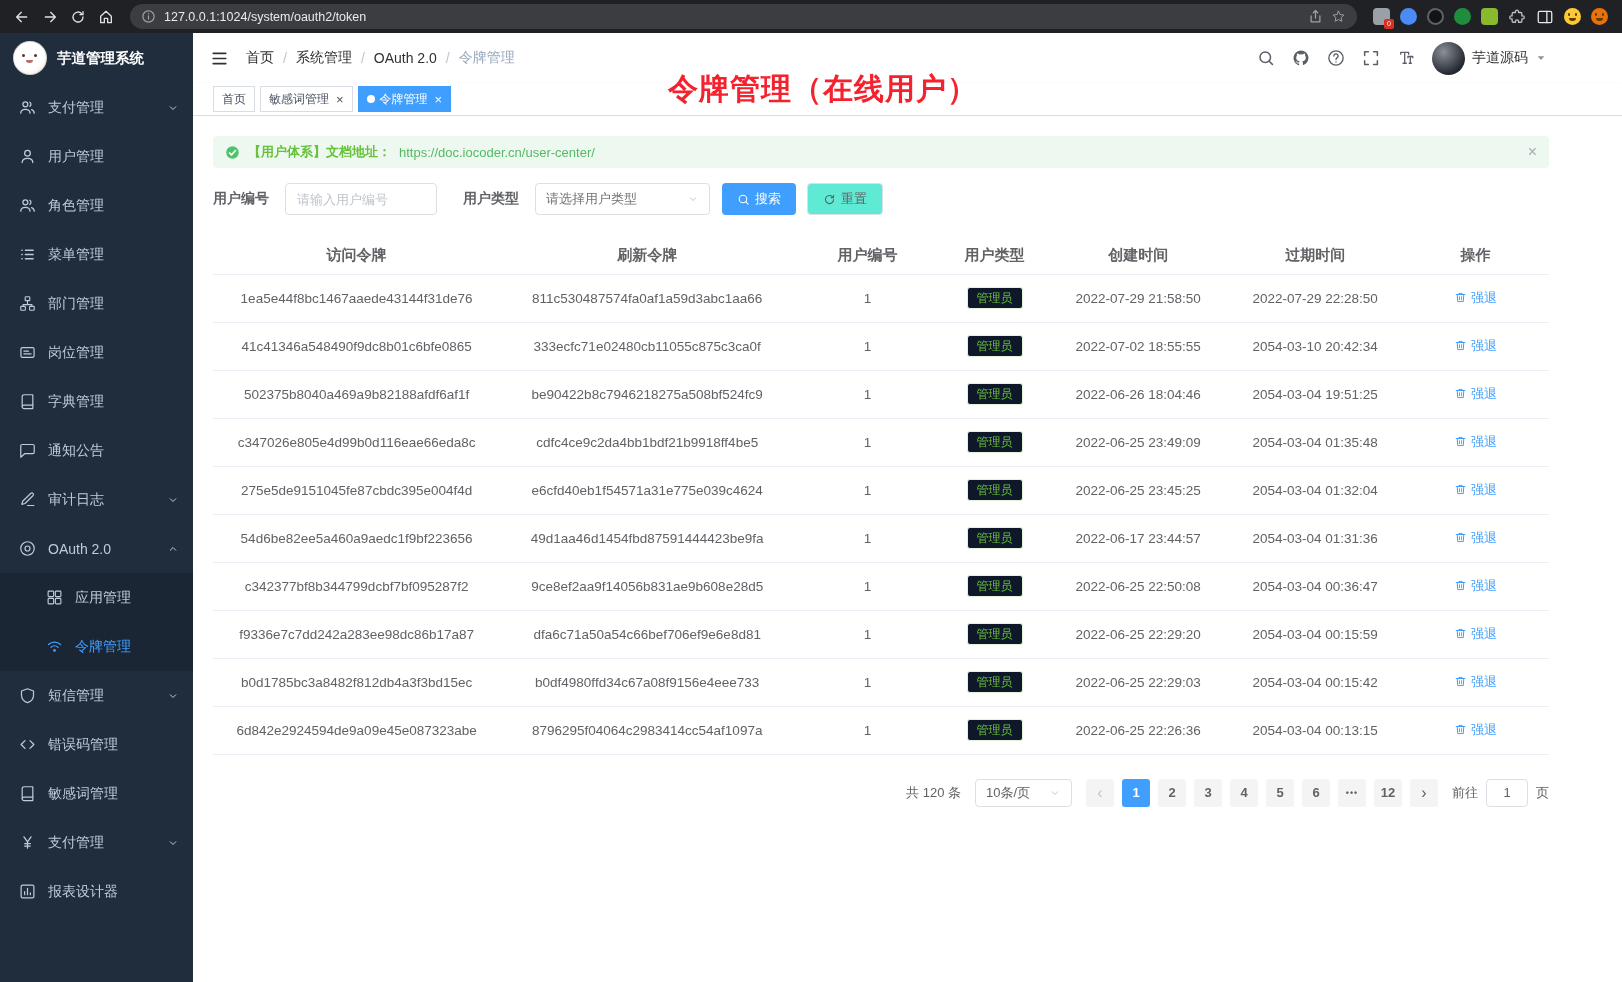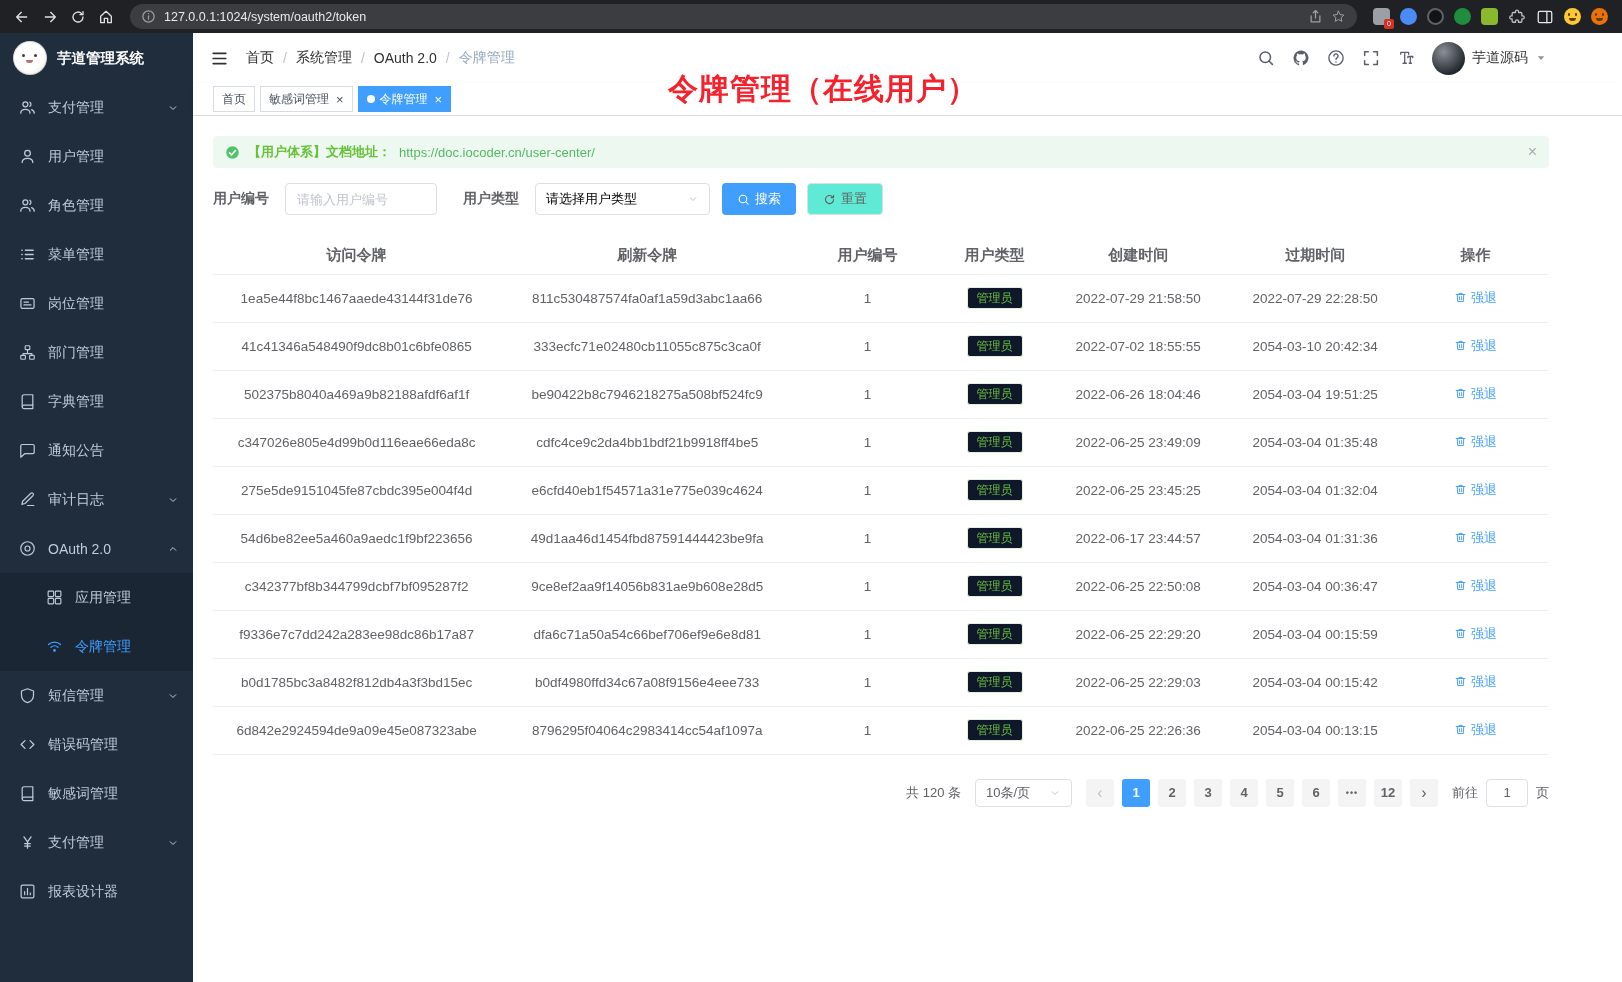--- a/index.html
+++ b/index.html
@@ -73,21 +73,21 @@
   .alert-icon { width:15px; height:15px; color:#4fc26a; flex-shrink:0; }
   .alert-text { color:#67c23a; font-weight:700; }
   .alert-link { color:#55b865; text-decoration:none; cursor:pointer; }
   .alert-close { margin-left:auto; color:#a8abb2; font-size:16px; cursor:pointer; line-height:1; }
 
   .filters { display:flex; align-items:center; margin-top:15px; font-size:14px; }
   .filters label { font-weight:700; color:#606266; margin-right:16px; white-space:nowrap; }
   .el-input { width:152px; height:32px; border:1px solid #dcdfe6; border-radius:4px; padding:0 11px; font-size:13px; color:#606266; outline:none; margin-right:26px; font-family:inherit; background:#fff; }
   .el-input::placeholder { color:#bfc4cc; }
   .el-select { width:175px; height:32px; border:1px solid #dcdfe6; border-radius:4px; display:flex; align-items:center; padding:0 10px; margin-right:12px; cursor:pointer; background:#fff; }
-  .el-select .sel-text { color:#000000; font-size:13px; flex:1; white-space:nowrap; }
+  .el-select .sel-text { color:#737373; font-size:13px; flex:1; white-space:nowrap; }
   .sel-caret { width:12px; height:12px; color:#c0c4cc; flex-shrink:0; }
   .btn { height:32px; border:none; border-radius:4px; font-size:13px; display:inline-flex; align-items:center; gap:5px; padding:0 15px; cursor:pointer; font-family:inherit; }
   .btn .btn-icon { width:13px; height:13px; }
   .btn.primary { background:#409eff; color:#fff; margin-right:11px; }
   .btn.plain { background:#5eead4; border:1px solid #dcdfe6; color:#606266; }
 
   .table { width:100%; border-collapse:collapse; margin-top:22px; table-layout:fixed; }
   .table th { height:37px; font-size:15px; color:#606266; font-weight:700; border-bottom:1px solid #ebeef5; text-align:center; }
   .table td { height:48px; font-size:13.5px; color:#606266; text-align:center; border-bottom:1px solid #ebeef5; white-space:nowrap; overflow:hidden; }
   .tag { display:inline-block; padding:0 9px; height:22px; line-height:20px; font-size:12px; color:#67c23a; background:#0f172a; border:1px solid #e1f3d8; border-radius:3px; }
@@ -223,37 +223,37 @@
         <div class="menu-item">
           <span class="icon">
             <svg viewBox="0 0 24 24" fill="none" stroke="currentColor" stroke-width="1.9" stroke-linecap="round" stroke-linejoin="round">
               <path d="M9 6h11M9 12h11M9 18h11M4 6h.5M4 12h.5M4 18h.5"></path>
             </svg>
           </span>
           <span class="mi-label">菜单管理</span>
         </div>
         <div class="menu-item">
           <span class="icon">
-            <svg viewBox="0 0 24 24" fill="none" stroke="currentColor" stroke-width="1.7" stroke-linecap="round" stroke-linejoin="round">
-              <rect x="2.75" y="5" width="18.5" height="14" rx="2"></rect>
-              <path d="M7 10h6.5M7 14h10"></path>
-            </svg>
-          </span>
-          <span class="mi-label">岗位管理</span>
-        </div>
-        <div class="menu-item">
-          <span class="icon">
             <svg viewBox="0 0 24 24" fill="none" stroke="currentColor" stroke-width="1.6" stroke-linecap="round" stroke-linejoin="round">
               <rect x="8.75" y="2.5" width="6.5" height="5.5" rx="1"></rect>
               <rect x="2.5" y="16" width="6.5" height="5.5" rx="1"></rect>
               <rect x="15" y="16" width="6.5" height="5.5" rx="1"></rect>
               <path d="M12 8v3.5M5.75 16v-2.5h12.5V16M12 11.5v2"></path>
             </svg>
           </span>
           <span class="mi-label">部门管理</span>
+        </div>
+        <div class="menu-item">
+          <span class="icon">
+            <svg viewBox="0 0 24 24" fill="none" stroke="currentColor" stroke-width="1.7" stroke-linecap="round" stroke-linejoin="round">
+              <rect x="2.75" y="5" width="18.5" height="14" rx="2"></rect>
+              <path d="M7 10h6.5M7 14h10"></path>
+            </svg>
+          </span>
+          <span class="mi-label">岗位管理</span>
         </div>
         <div class="menu-item">
           <span class="icon">
             <svg viewBox="0 0 24 24" fill="none" stroke="currentColor" stroke-width="1.7" stroke-linecap="round" stroke-linejoin="round">
               <path d="M4.5 19.5A2.5 2.5 0 0 1 7 17h12.5V2.5H7A2.5 2.5 0 0 0 4.5 5Z"></path>
               <path d="M4.5 19.5A2.5 2.5 0 0 0 7 22h12.5v-5"></path>
             </svg>
           </span>
           <span class="mi-label">字典管理</span>
         </div>

